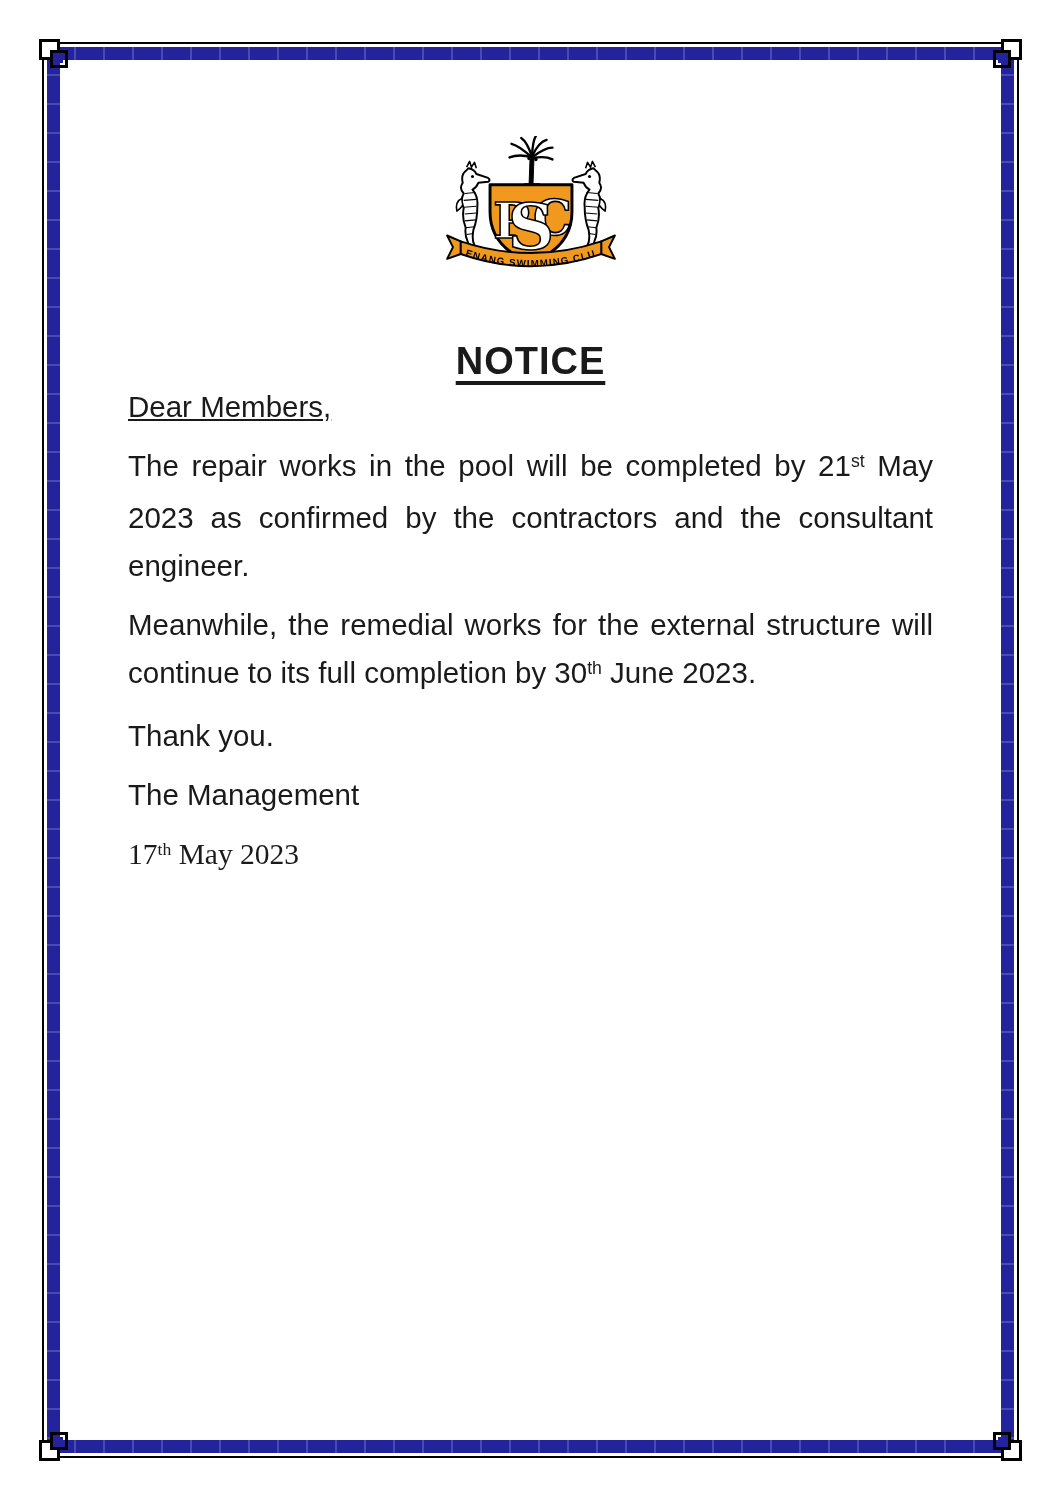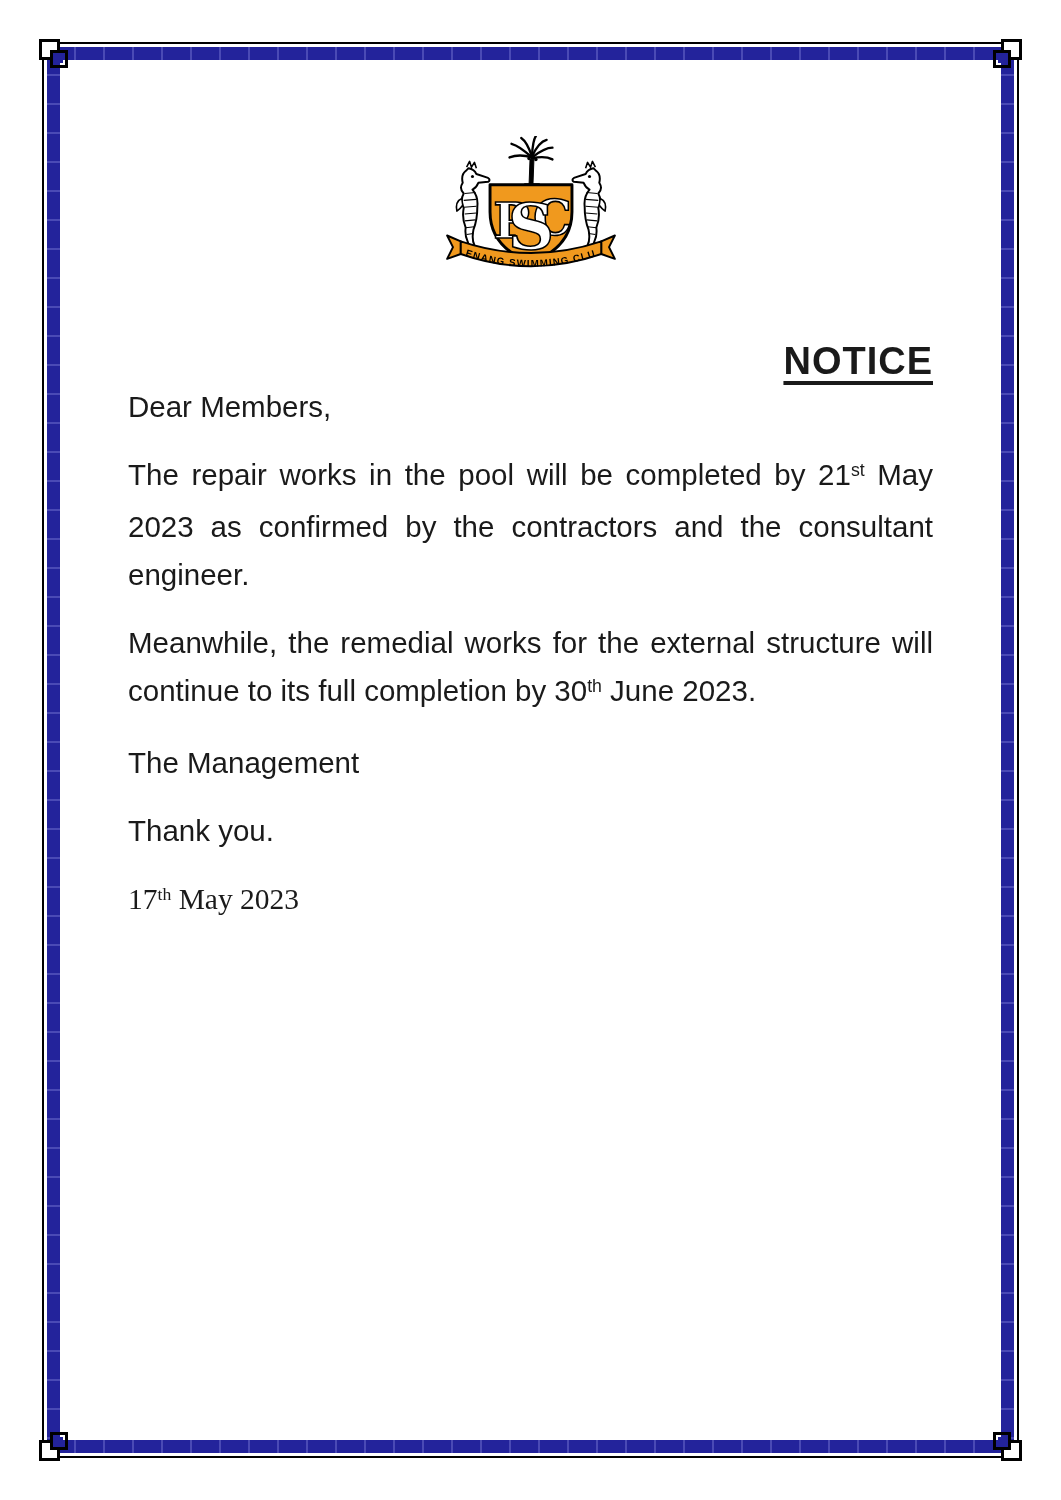--- a/index.html
+++ b/index.html
@@ -37,29 +37,29 @@
   .corner.bl{left:39px;bottom:39px;transform:scaleY(-1);}
   .corner.br{right:39px;bottom:39px;transform:scale(-1,-1);}
   .sq-a{position:absolute;left:0;top:0;width:21px;height:21px;border:3px solid #000;background:#fff;}
   .blue-patch{position:absolute;left:13px;top:13px;width:11px;height:11px;background:var(--border-navy);}
   .sq-b{position:absolute;left:11px;top:11px;width:18px;height:18px;border:3px solid #000;background:transparent;}
   
   .inner{position:absolute;left:60px;top:60px;right:60px;bottom:60px;}
   .content{padding:0 68px;}
   .logo-wrap{text-align:center;margin-top:76px;line-height:0;}
   .title{
-    text-align:right;margin:46px 0 0 0;
+    text-align:center;margin:46px 0 0 0;
     font-size:38px;font-weight:bold;letter-spacing:1px;
     text-decoration:underline;text-decoration-thickness:4px;text-underline-offset:7px;
   }
   .bodytext{font-size:29.5px;line-height:48px;}
-  .salutation{margin:80px 0 0 0;}
+  .salutation{margin:80px 0 0 0;text-decoration:underline;}
   p.para{margin:0;text-align:justify;}
   p.para.first{margin-top:8px;}
-  p.para + p.para{margin-top:20px;}
+  p.para + p.para{margin-top:11px;}
   .closing{margin-top:66px;}
   .signature{margin-top:76px;}
   .dateline{margin-top:12px;font-family:Liberation Serif, serif;}
   .sup{font-size:0.6em;position:relative;top:-0.5em;}
   svg text{font-family:"DejaVu Serif","Liberation Serif",serif;}
   svg .bannertext{font-family:"Liberation Sans","DejaVu Sans",sans-serif;}
 </style>
 </head>
 <body>
 
@@ -169,19 +169,19 @@
         </g>
       </svg>
     </div>
 
     <h1 class="title">NOTICE</h1>
 
     <div class="bodytext">
       <p class="para salutation">Dear Members,</p>
       <p class="para first"><span>The repair works in the pool will be completed by 21</span><span class="sup">st</span><span> May 2023 as confirmed by the contractors and the consultant engineer.</span></p>
       <p class="para"><span>Meanwhile, the remedial works for the external structure will continue to its full completion by 30</span><span class="sup">th</span><span> June 2023.</span></p>
+      <p class="para closing">Thank you.</p>
       <p class="para signature">The Management</p>
-      <p class="para closing">Thank you.</p>
       <p class="para dateline"><span>17</span><span class="sup">th</span><span> May 2023</span></p>
     </div>
 
   </div>
 </div>
 
 </body></html>

